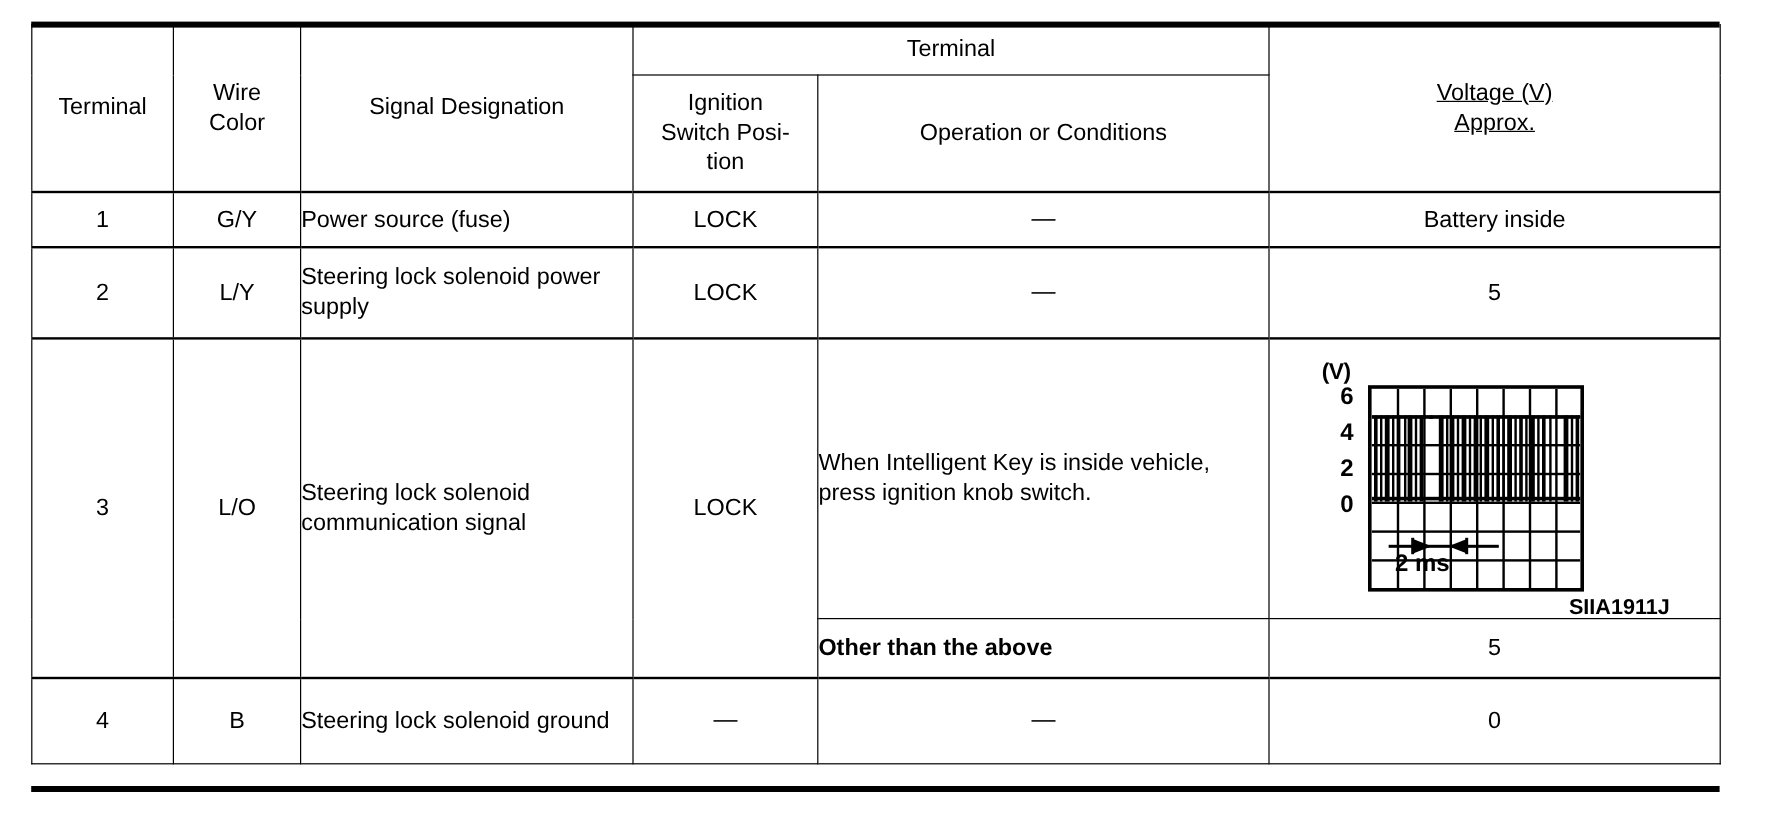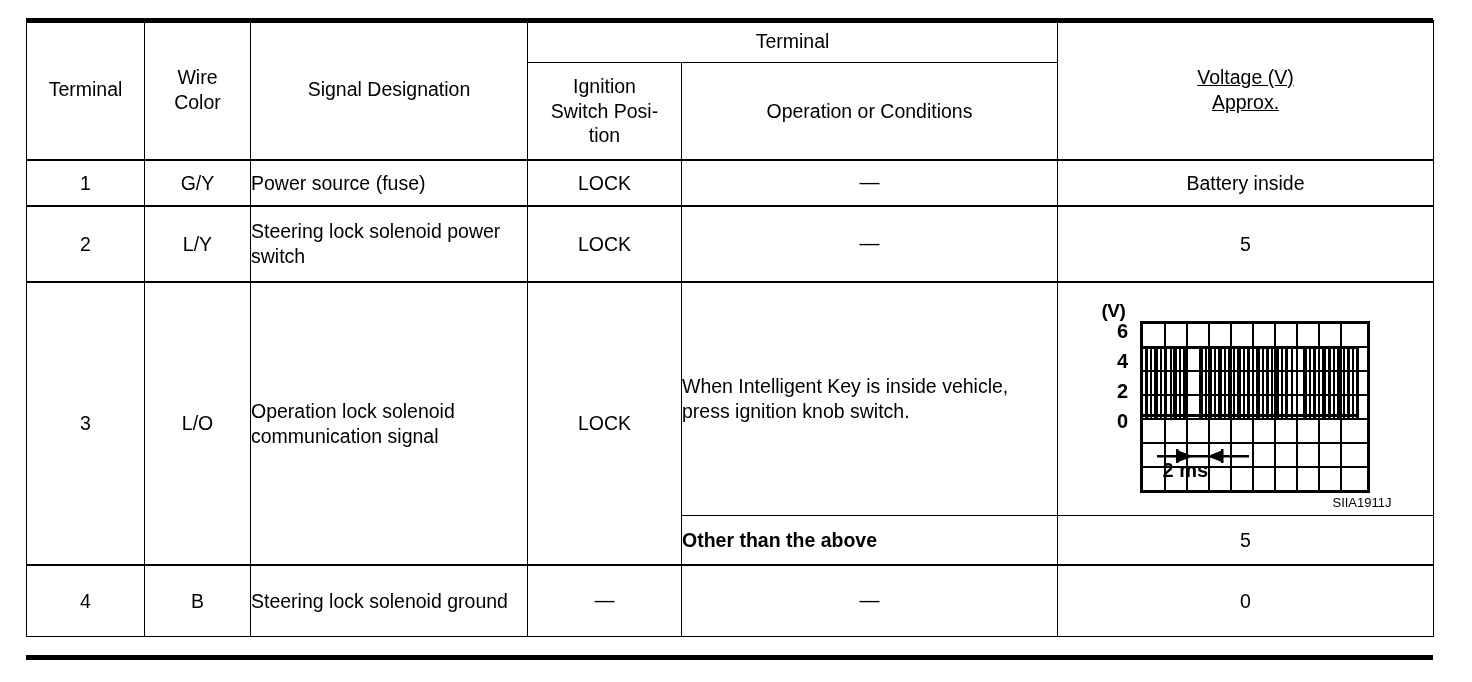--- a/index.html
+++ b/index.html
@@ -96,21 +96,21 @@
     justify-content: space-between;
     align-items: center;
     font-size: 20px;
     font-weight: bold;
     line-height: 1;
   }
   .scope-box {
     position: absolute;
     left: 44px;
     top: 22px;
-    width: 230px;
+    width: 180px;
     height: 172px;
     border: 3px solid #000;
     background: #fff;
     box-sizing: border-box;
     overflow: hidden;
   }
   .grid-v, .grid-h {
     position: absolute;
     background: #000;
   }
@@ -139,22 +139,22 @@
     left: 20px;
     top: 134px;
     font-size: 20px;
     font-weight: bold;
     letter-spacing: 0px;
   }
   .scope-id {
     position: absolute;
     right: 4px;
     top: 196px;
-    font-size: 13px;
-    font-weight: normal;
+    font-size: 18px;
+    font-weight: bold;
     letter-spacing: 0px;
   }
   .dash { font-size: 20px; }
 </style>
 </head>
 <body>
 
 <div id="page">
 
   <div class="rule-top"></div>
@@ -201,30 +201,30 @@
         <td class="c-center thick-t">G/Y</td>
         <td class="c-left thick-t">Power source (fuse)</td>
         <td class="c-center thick-t">LOCK</td>
         <td class="c-center thick-t dash">—</td>
         <td class="c-center thick-t">Battery inside</td>
       </tr>
 
       <tr>
         <td class="c-center thick-t" style="height:74px;">2</td>
         <td class="c-center thick-t">L/Y</td>
-        <td class="c-left thick-t pad-v">Steering lock solenoid power switch</td>
+        <td class="c-left thick-t pad-v">Steering lock solenoid power supply</td>
         <td class="c-center thick-t">LOCK</td>
         <td class="c-center thick-t dash">—</td>
         <td class="c-center thick-t">5</td>
       </tr>
 
       <tr>
         <td rowspan="2" class="c-center thick-t" style="height:260px;">3</td>
         <td rowspan="2" class="c-center thick-t">L/O</td>
-        <td rowspan="2" class="c-left thick-t">Operation lock solenoid communication signal</td>
+        <td rowspan="2" class="c-left thick-t">Steering lock solenoid communication signal</td>
         <td rowspan="2" class="c-center thick-t">LOCK</td>
         <td class="c-left thick-t pad-v">When Intelligent Key is inside vehicle, press ignition knob switch.</td>
         <td class="c-center thick-t">
 
           <div class="scope-wrap">
             <div class="scope-unit">(V)</div>
 
             <div class="scope-axis">
               <span>6</span>
               <span>4</span>

